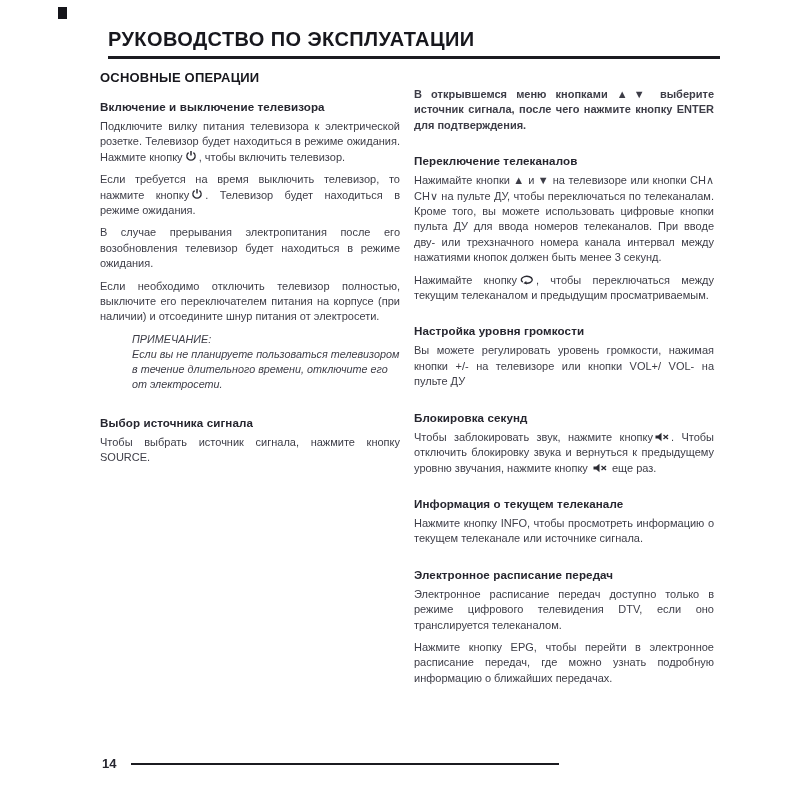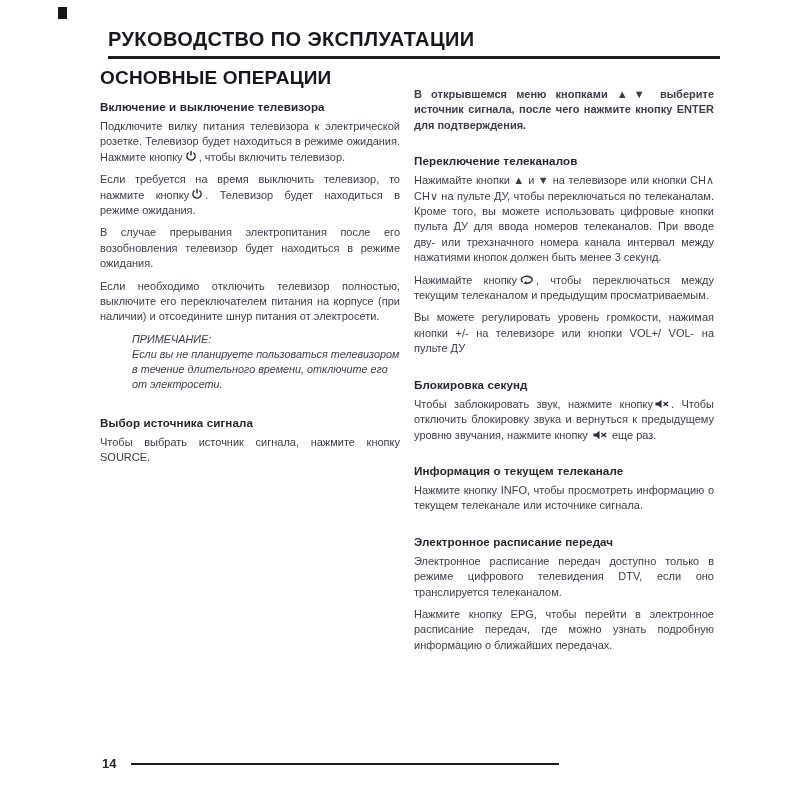--- a/index.html
+++ b/index.html
@@ -25,21 +25,21 @@
   .header-rule { height: 3px; background: #1b1b20; margin-top: 6px; }
 
   
   .columns {
     position: absolute; left: 100px; top: 64px;
     display: flex; gap: 14px; width: 614px;
   }
   .col { width: 300px; }
 
   .section-title {
-    font-size: 19px; font-weight: bold; color: #17171d;
+    font-size: 13px; font-weight: bold; color: #17171d;
     letter-spacing: 0.2px; margin: 5px 0 12px 0; line-height: 18px;
   }
   .subhead {
     font-size: 11.6px; font-weight: bold; color: #26262f;
     margin: 21px 0 6px 0; line-height: 13px; letter-spacing: 0.1px;
   }
   .subhead.after-title { margin-top: 13px; }
   .subhead.after-note { margin-top: 24px; }
 
   p.body-text {
@@ -116,20 +116,21 @@
 
       <div class="subhead">Переключение телеканалов</div>
 
       <p class="body-text">Нажимайте кнопки ▲ и ▼ на телевизоре или кнопки CH∧ CH∨ на пульте ДУ, чтобы переключаться по телеканалам. Кроме того, вы можете использовать цифровые кнопки пульта ДУ для ввода номеров телеканалов. При вводе дву- или трехзначного номера канала интервал между нажатиями кнопок должен быть менее 3 секунд.</p>
 
       <p class="body-text"><span>Нажимайте кнопку</span><span class="inline-icon"><svg width="15" height="11" viewBox="0 0 26 18">
               <path d="M6.5 13.5 a9.5 6 0 1 1 5 1.8" stroke="#2b2b33" stroke-width="2.4" fill="none"></path>
               <path d="M12.5 11.5 l-5 4 l6.5 2 z" fill="#2b2b33"></path>
             </svg></span><span>, чтобы переключаться между текущим телеканалом и предыдущим просматриваемым.</span></p>
 
+      <div class="subhead">Настройка уровня громкости</div>
 
       <p class="body-text">Вы можете регулировать уровень громкости, нажимая кнопки +/- на телевизоре или кнопки VOL+/ VOL- на пульте ДУ</p>
 
       <div class="subhead">Блокировка секунд</div>
 
       <p class="body-text"><span>Чтобы заблокировать звук, нажмите кнопку</span><span class="inline-icon"><svg width="14" height="10" viewBox="0 0 28 18">
               <path d="M1 6 h5.5 l6.5 -5.5 v17 l-6.5 -5.5 h-5.5 z" fill="#2b2b33"></path>
               <path d="M17 5 l9 8 M26 5 l-9 8" stroke="#2b2b33" stroke-width="2.6"></path>
             </svg></span><span>. Чтобы отключить блокировку звука и вернуться к предыдущему уровню звучания, нажмите кнопку</span> <span class="inline-icon"><svg width="14" height="10" viewBox="0 0 28 18">
               <path d="M1 6 h5.5 l6.5 -5.5 v17 l-6.5 -5.5 h-5.5 z" fill="#2b2b33"></path>

